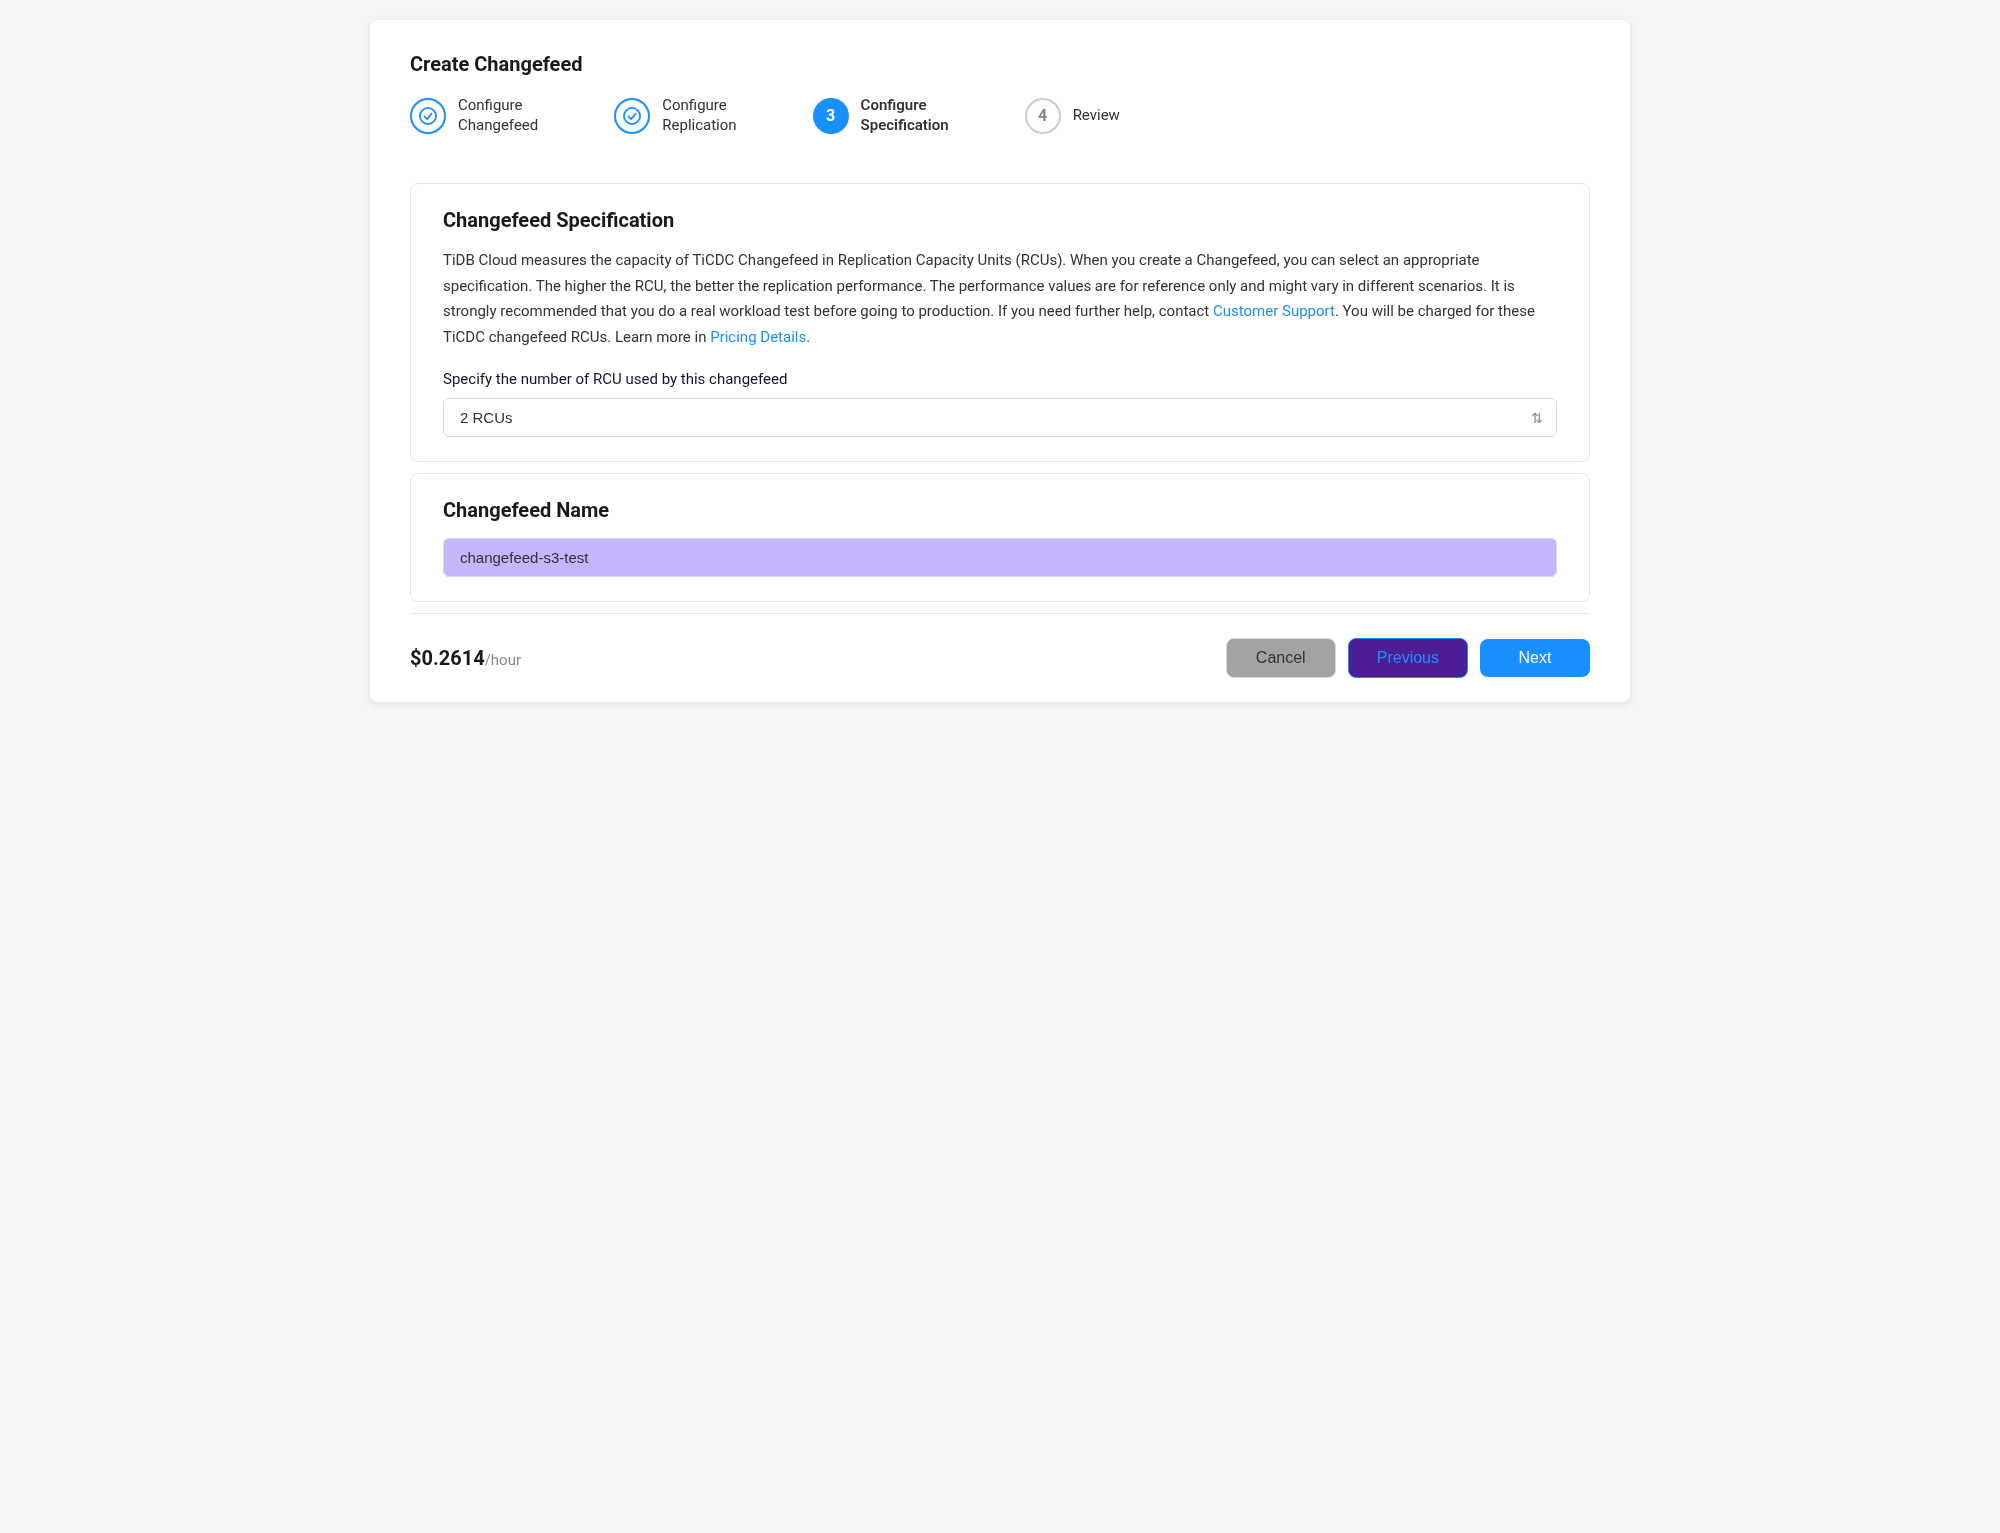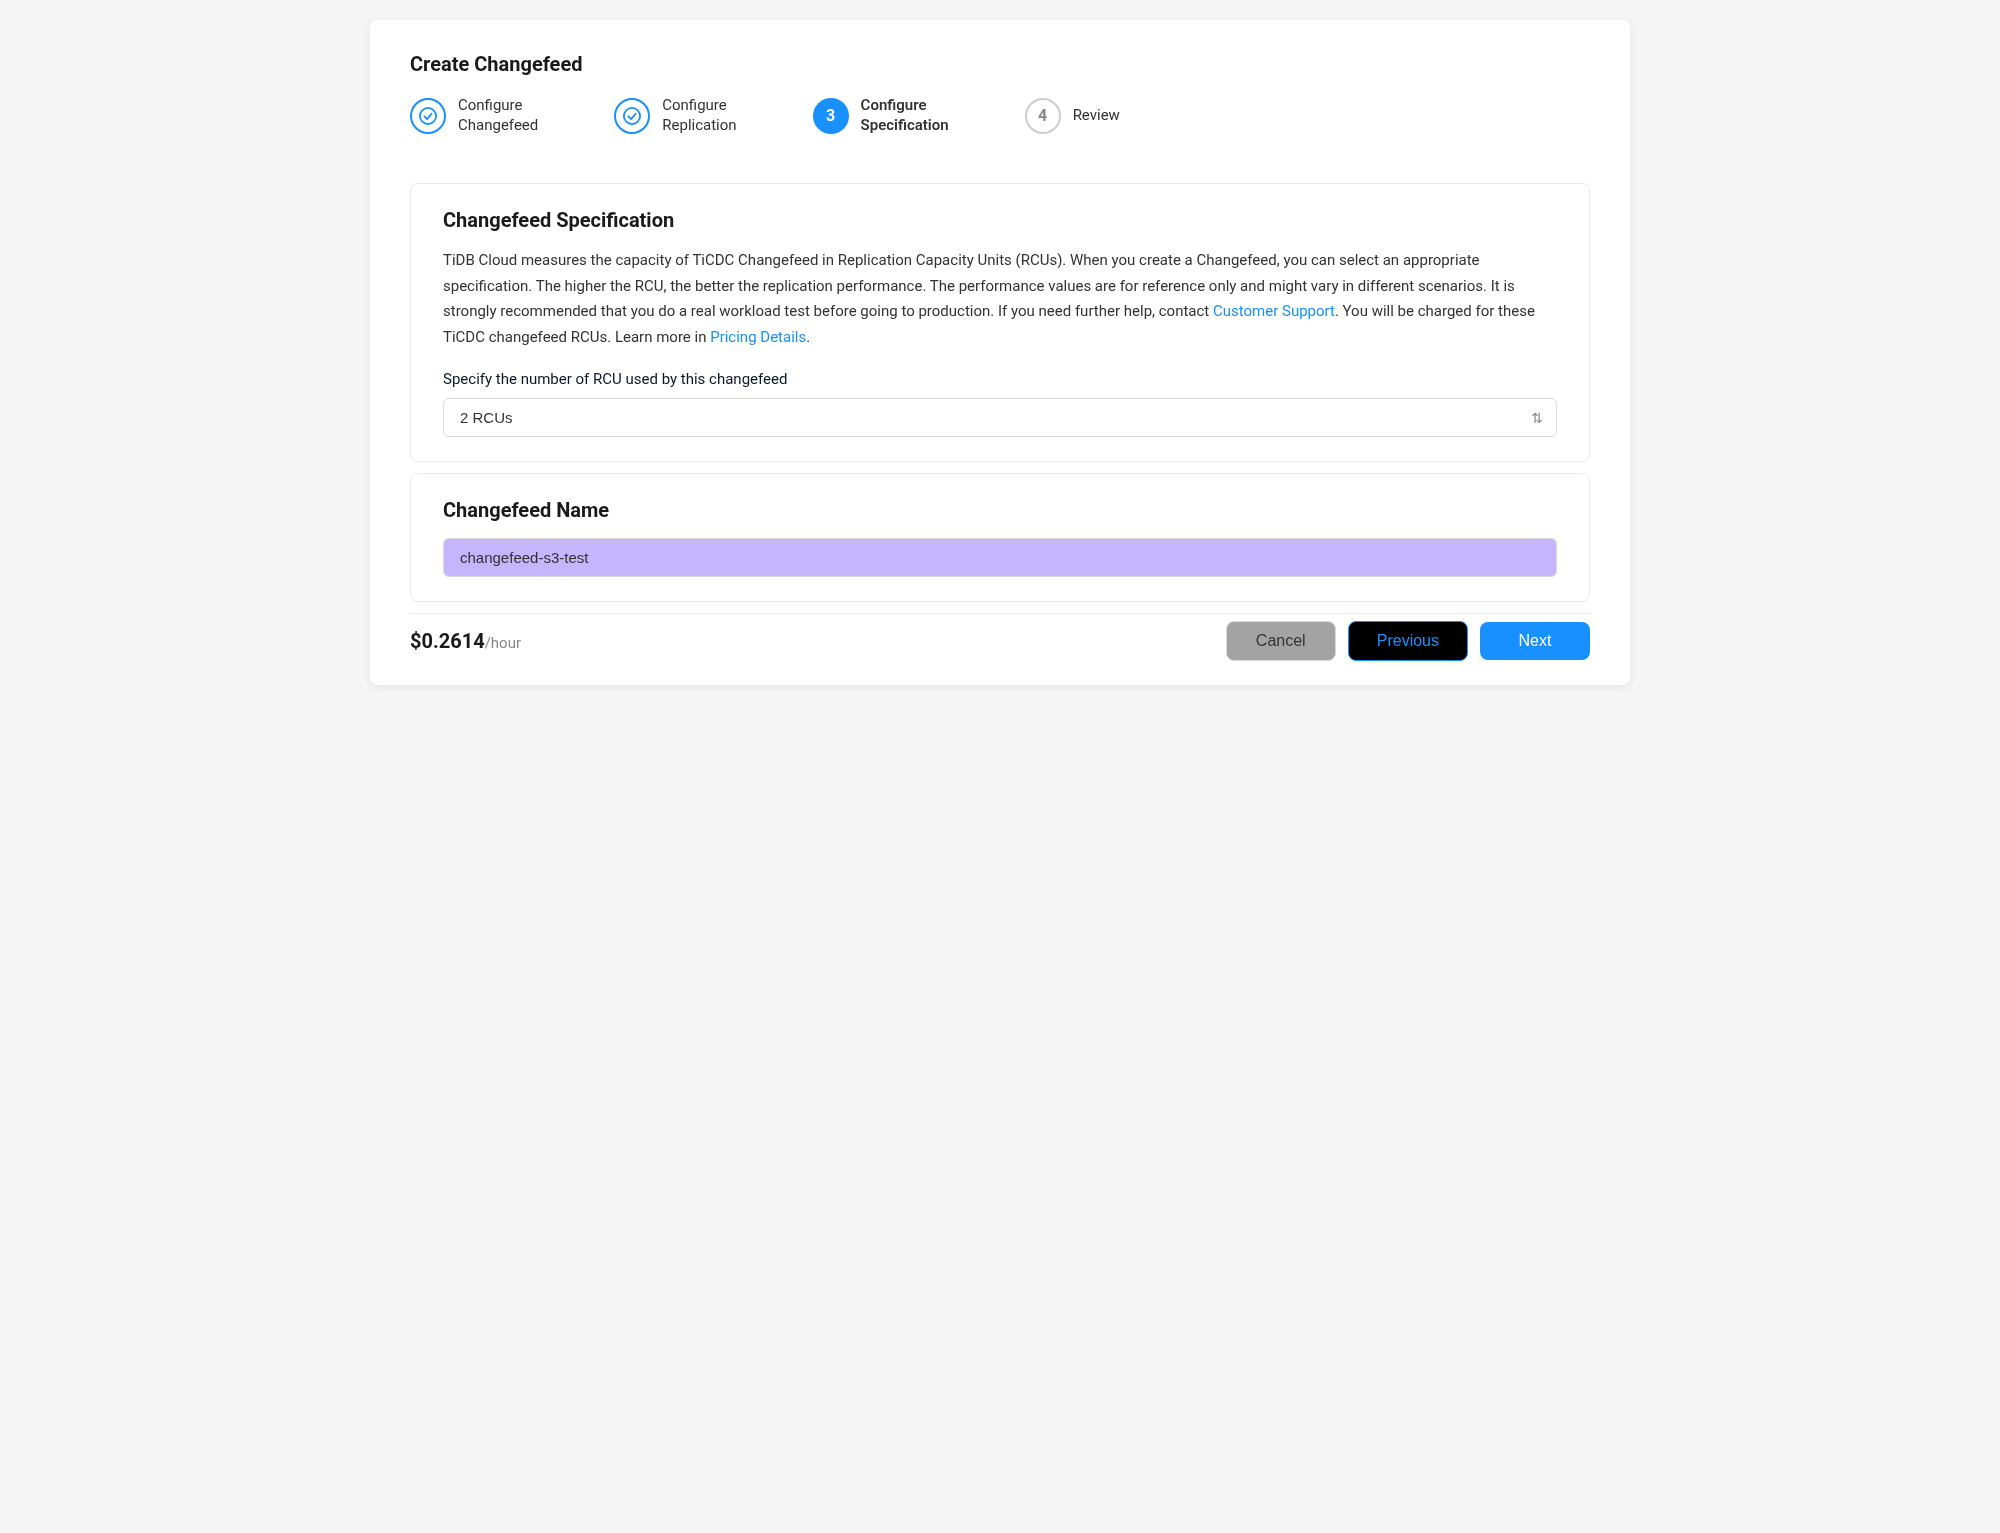--- a/index.html
+++ b/index.html
@@ -134,21 +134,21 @@
       font-size: 15px;
       color: #333;
       background: #c4b5fd;
       outline: none;
     }
     
     .footer {
       display: flex;
       align-items: center;
       justify-content: space-between;
-      padding: 7px 0 24px 0;
+      padding: 24px 0 24px 0;
       border-top: 1px solid #e8e8e8;
       margin-top: 8px;
     }
     .price-display {
       font-size: 20px;
       color: #1a1a1a;
       font-weight: 700;
     }
     .price-display .per-hour {
       font-size: 15px;
@@ -168,21 +168,21 @@
       cursor: pointer;
       border: 1px solid #d9d9d9;
       background: #a3a3a3;
       color: #333;
       min-width: 110px;
       text-align: center;
     }
     .btn-outline-primary {
       border: 1.5px solid #1890ff;
       color: #1890ff;
-      background: #000000;
+      background: #4c1d95;
     }
     .btn-primary {
       background: #1890ff;
       color: #fff;
       border: none;
     }
 
     
     .check-svg {
       width: 18px;

